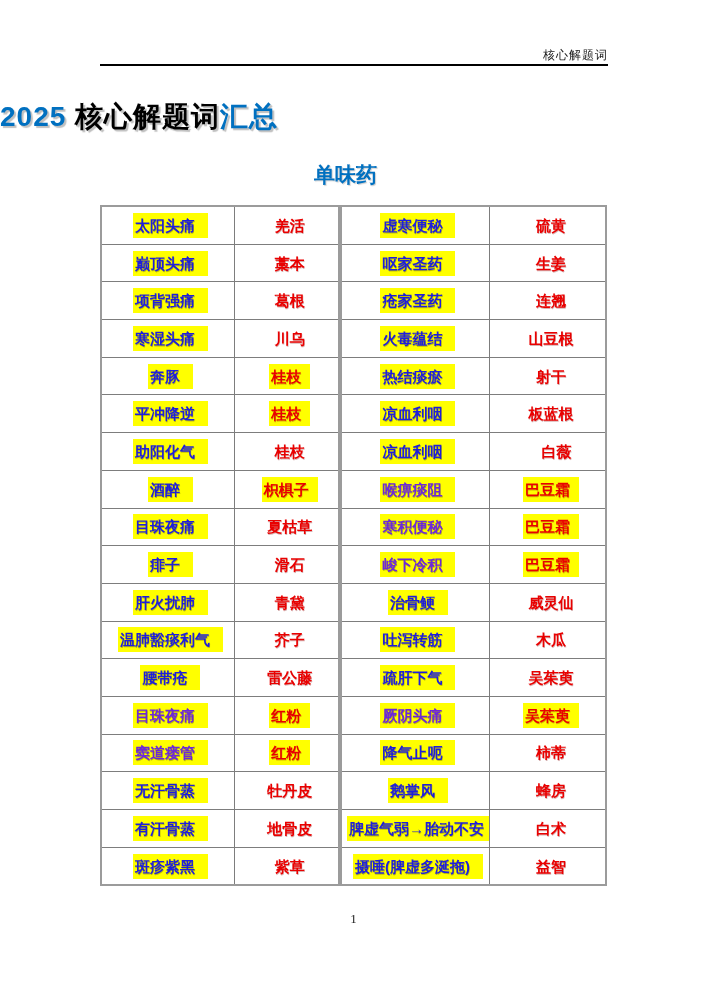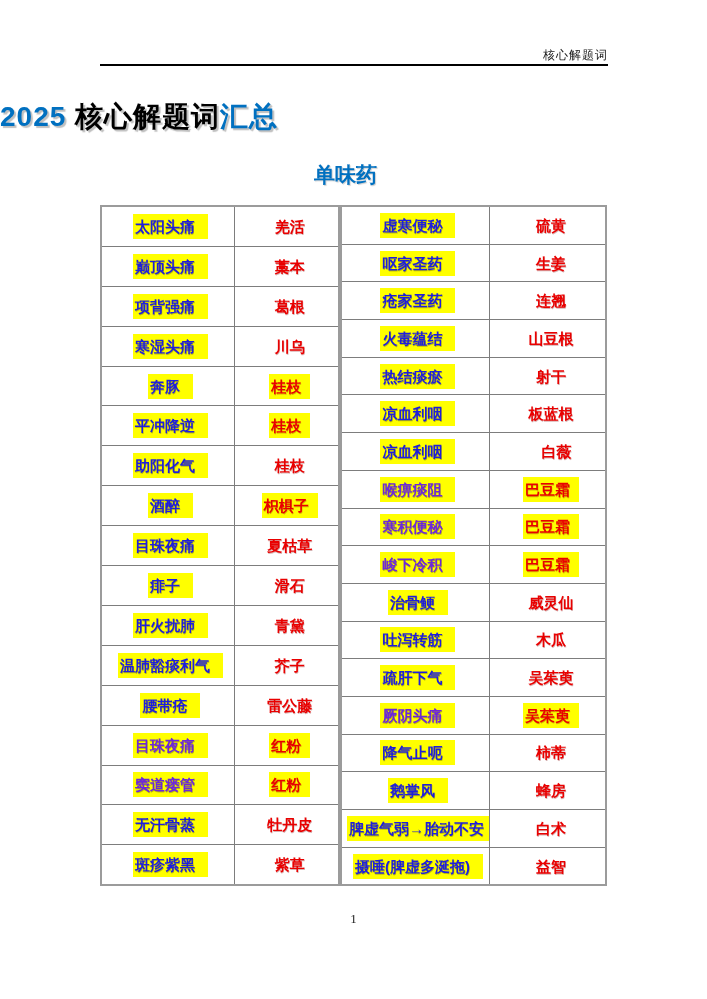--- a/index.html
+++ b/index.html
@@ -216,20 +216,28 @@
           <tr>
             <td class="c1">
               <div class="cellwrap"><span class="lbl">无汗骨蒸</span></div>
             </td>
             <td class="c2">
               <div class="cellwrap"><span class="val">牡丹皮</span></div>
             </td>
           </tr>
           <tr>
             <td class="c1">
+              <div class="cellwrap"><span class="lbl">有汗骨蒸</span></div>
+            </td>
+            <td class="c2">
+              <div class="cellwrap"><span class="val">地骨皮</span></div>
+            </td>
+          </tr>
+          <tr>
+            <td class="c1">
               <div class="cellwrap"><span class="lbl">斑疹紫黑</span></div>
             </td>
             <td class="c2">
               <div class="cellwrap"><span class="val">紫草</span></div>
             </td>
           </tr>
         </tbody>
     </table>
     <table class="vocab right">
       <colgroup>

